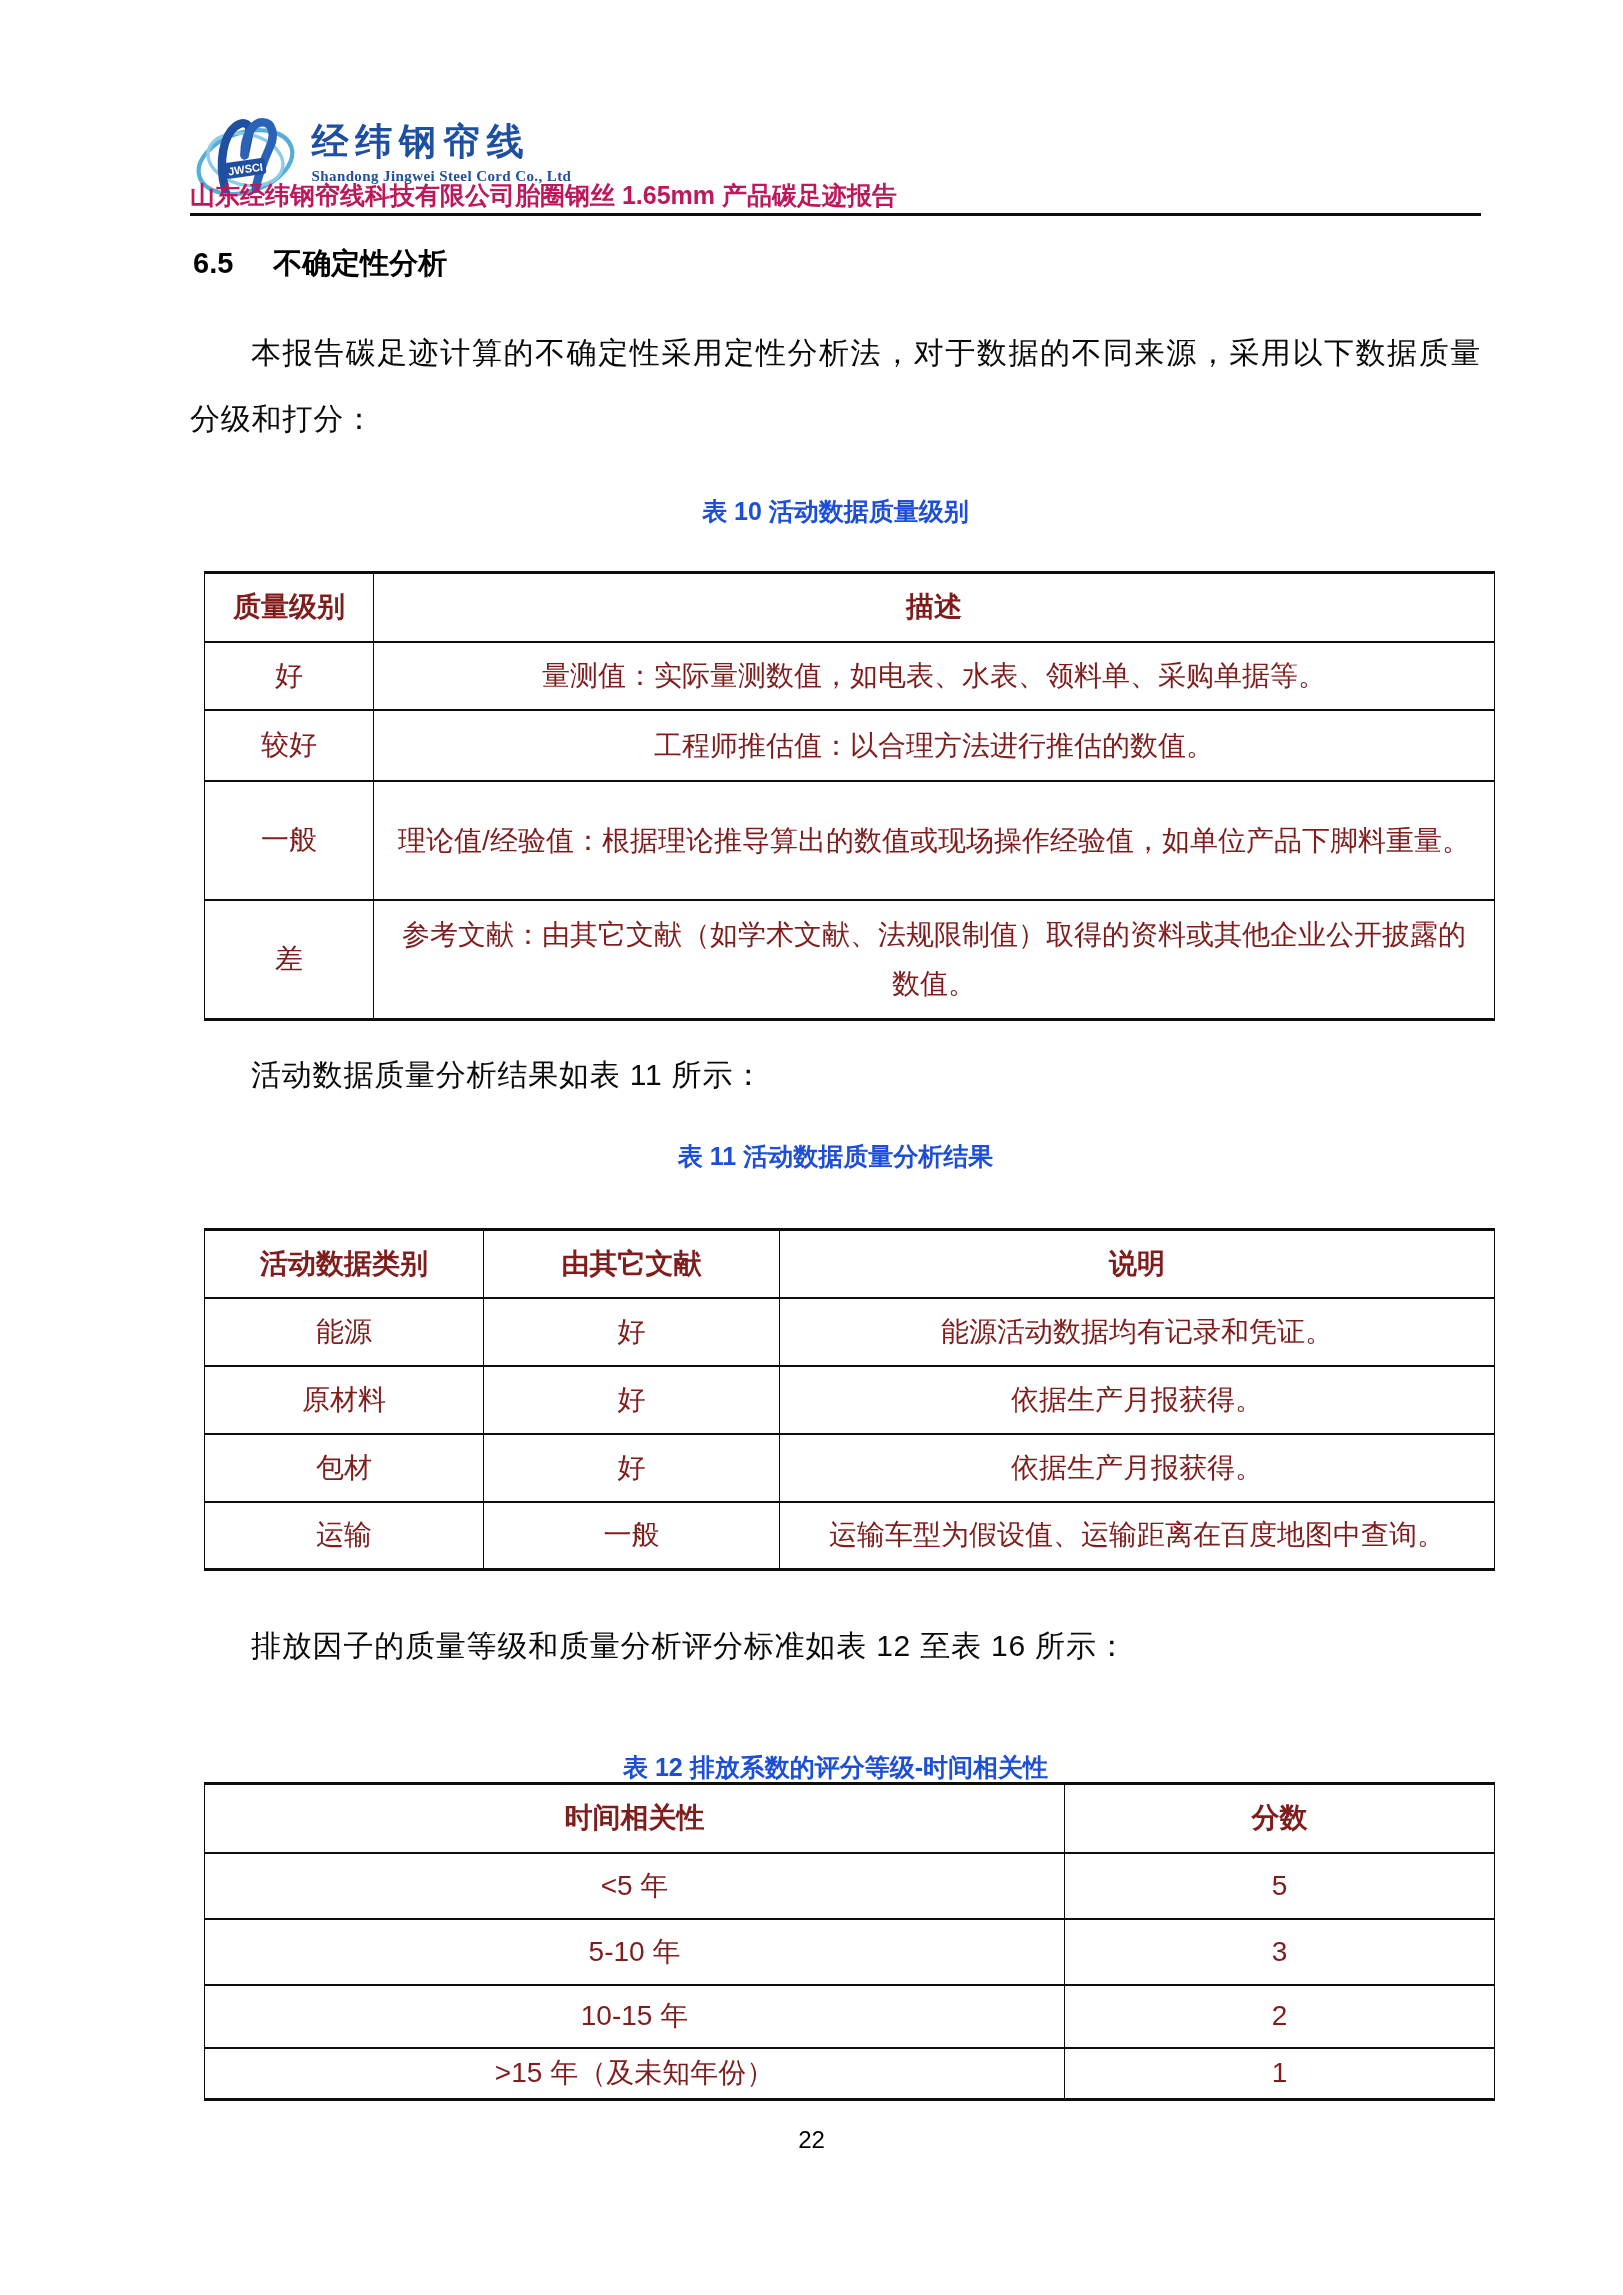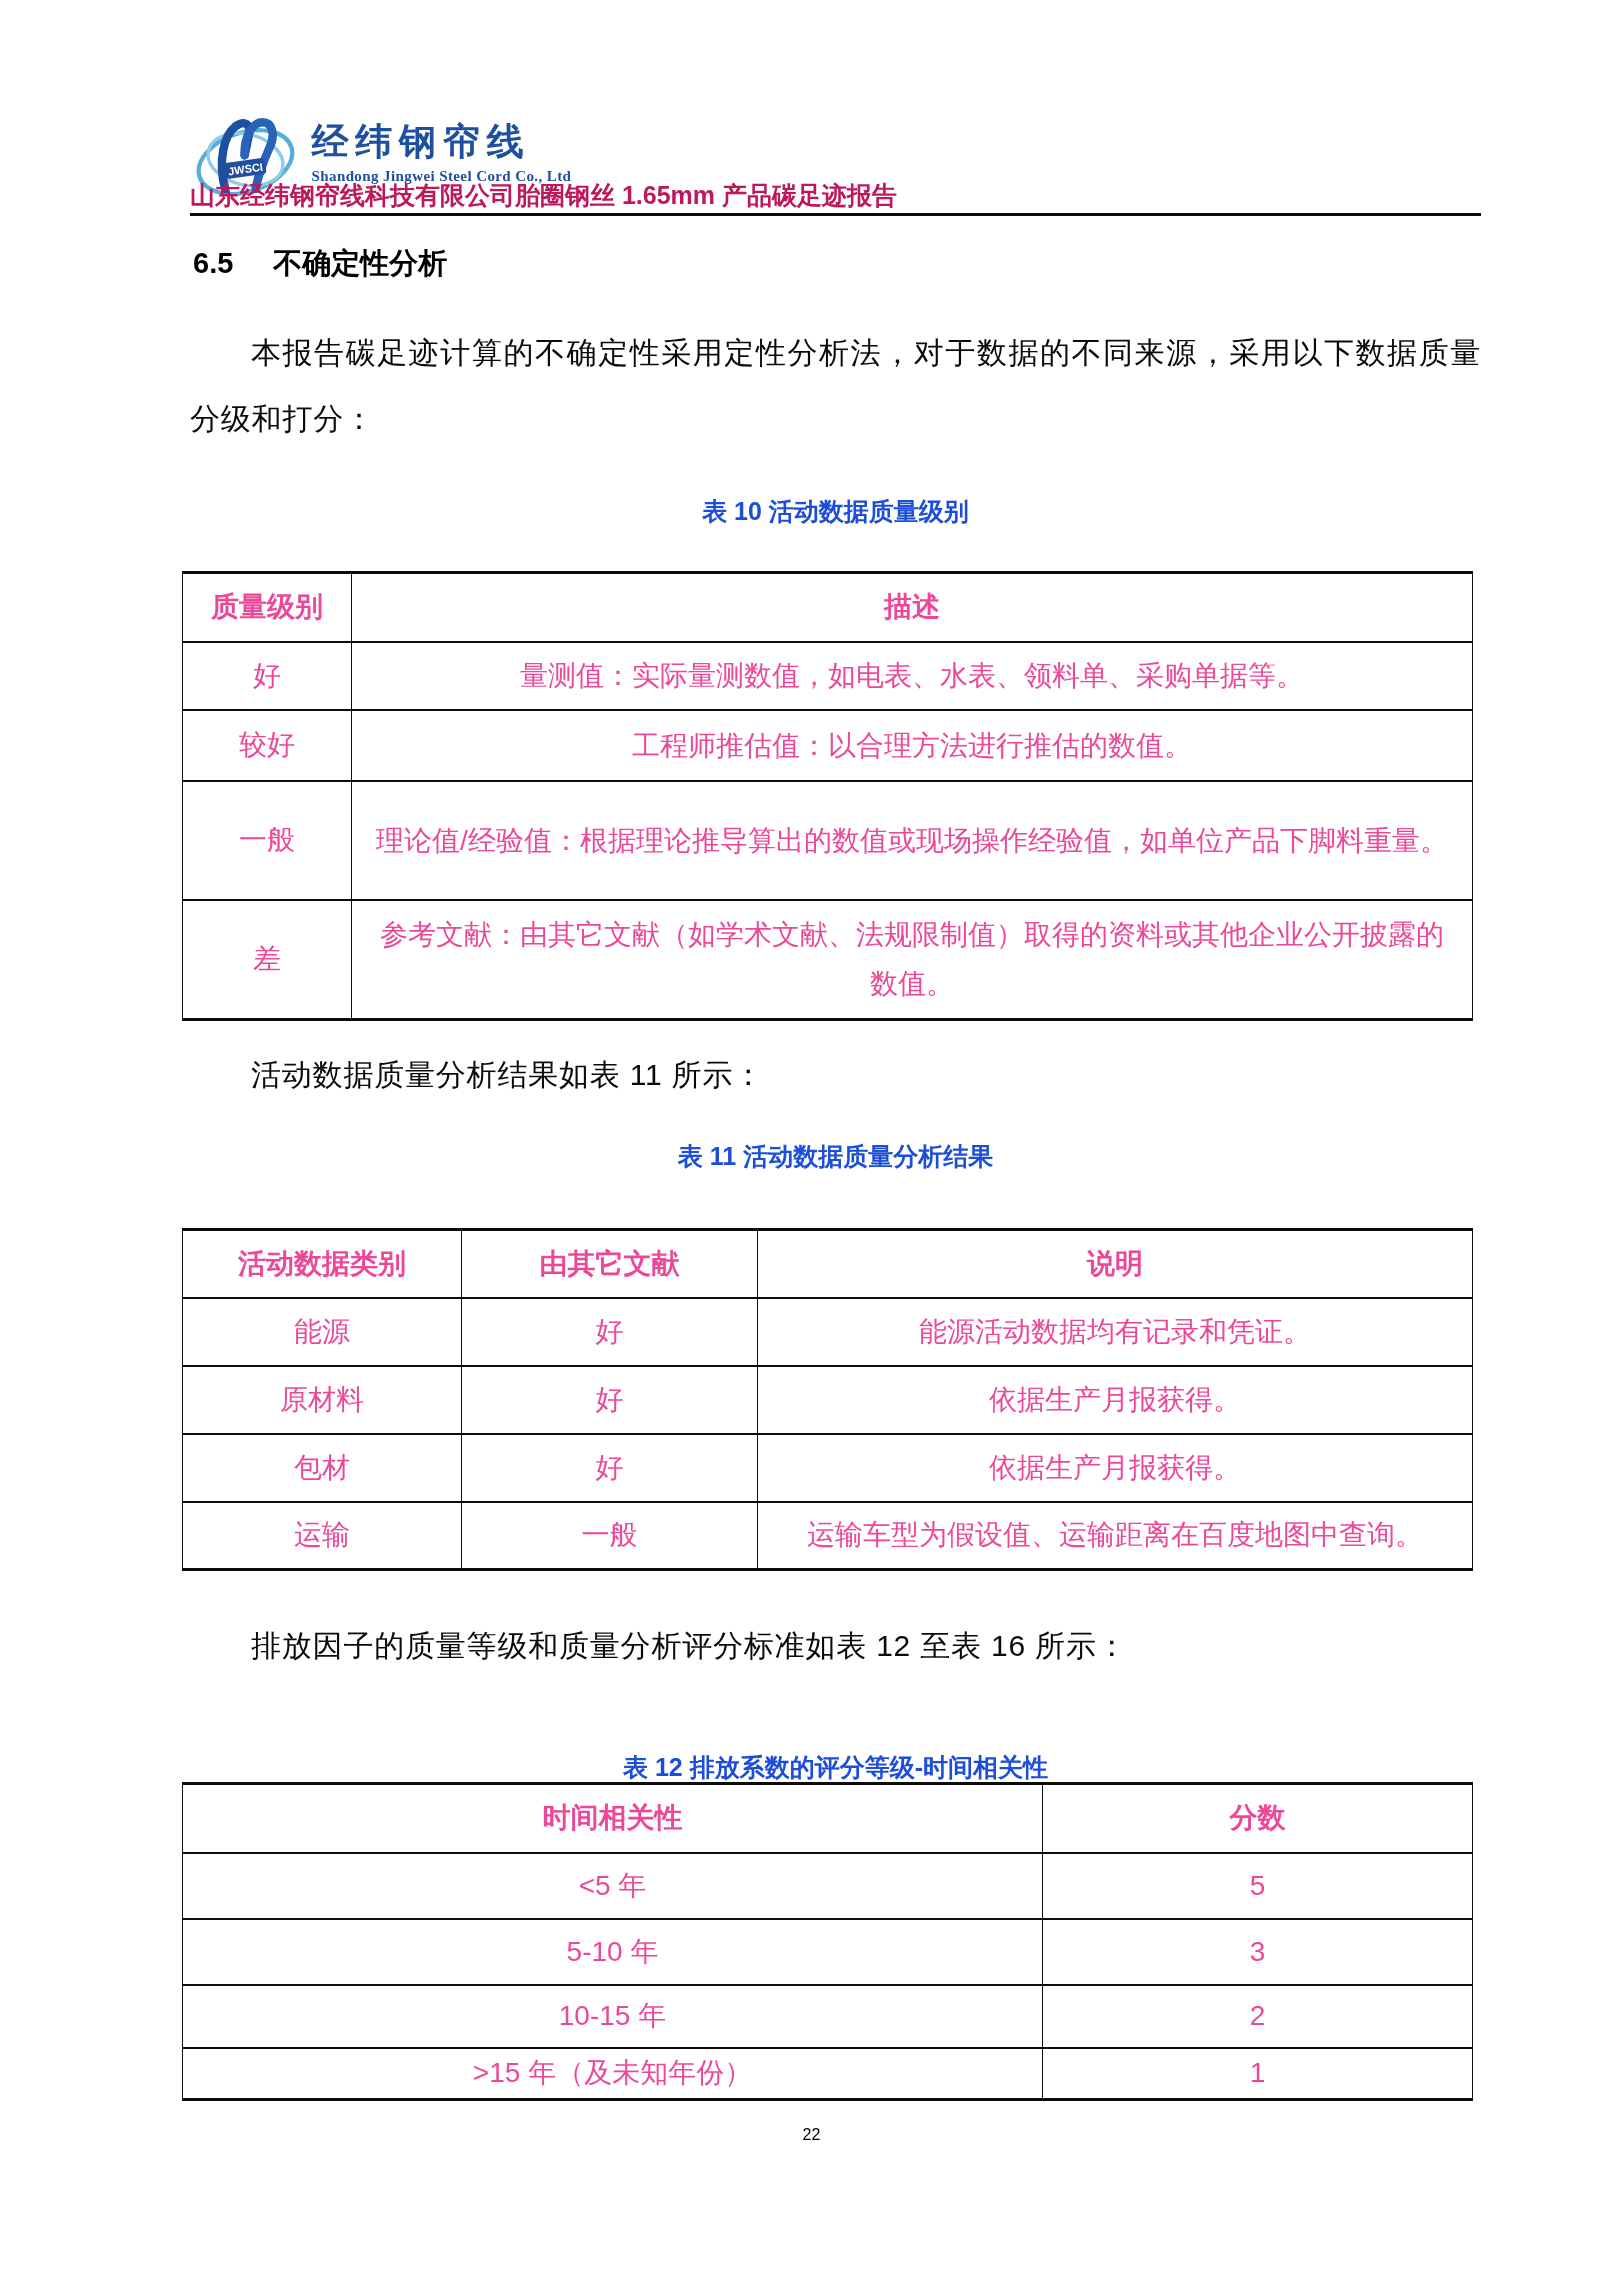--- a/index.html
+++ b/index.html
@@ -26,21 +26,21 @@
   #p1 { top:320px; }
   #p2 { top:1042px; }
   #p3 { top:1613px; }
 
   .tbl-caption { position:absolute; left:190px; width:1291px; text-align:center; font-size:25px; font-weight:bold; color:#1d4ed8; }
   #cap10 { top:495px; }
   #cap11 { top:1140px; }
   #cap12 { top:1751px; }
 
   
-  table.doc { position:absolute; left:182px; width:1291px; border-collapse:collapse; table-layout:fixed; font-size:28px; color:#ec4899; }
+  table.doc { position:absolute; left:204px; width:1291px; border-collapse:collapse; table-layout:fixed; font-size:28px; color:#7f1d1d; }
   table.doc td, table.doc th {
     border-left:1.7px solid #0d0d0d; border-right:1.7px solid #0d0d0d;
     border-top:2.5px solid #0d0d0d; border-bottom:2.5px solid #0d0d0d;
     vertical-align:middle; text-align:center; font-weight:normal; padding:5px 18.6px;
   }
   table.doc tr.head th { font-weight:bold; }
   table.doc { border-top:3.4px solid #0d0d0d; }
   table.doc tr.head th { border-top:3.4px solid #0d0d0d; }
   table.doc tr:last-child td { border-bottom:3.4px solid #0d0d0d; }
   td.left { text-align:left; }
@@ -60,21 +60,21 @@
   #table11 tr { height:68px; }
 
   #table12 { top:1782px; }
   #table12 col.c1 { width:860px; }
   #table12 tr.head { height:69px; }
   #table12 tr.r0 { height:66px; }
   #table12 tr.r1 { height:66px; }
   #table12 tr.r2 { height:63px; }
   #table12 tr.r3 { height:52px; }
 
-  .page-num { position:absolute; left:0; top:2126px; width:100%; text-align:center; font-size:16px; color:#000; }
+  .page-num { position:absolute; left:0; top:2126px; width:100%; text-align:center; font-size:24px; color:#000; }
 </style>
 </head>
 <body>
 
 <div class="page">
 
   <div class="logo">
     <svg width="110" height="95" viewBox="0 0 130 110">
       <g fill="none">
         <ellipse cx="62" cy="58" rx="57" ry="35" stroke="#55aed8" stroke-width="5" transform="rotate(-18 62 58)"></ellipse>

